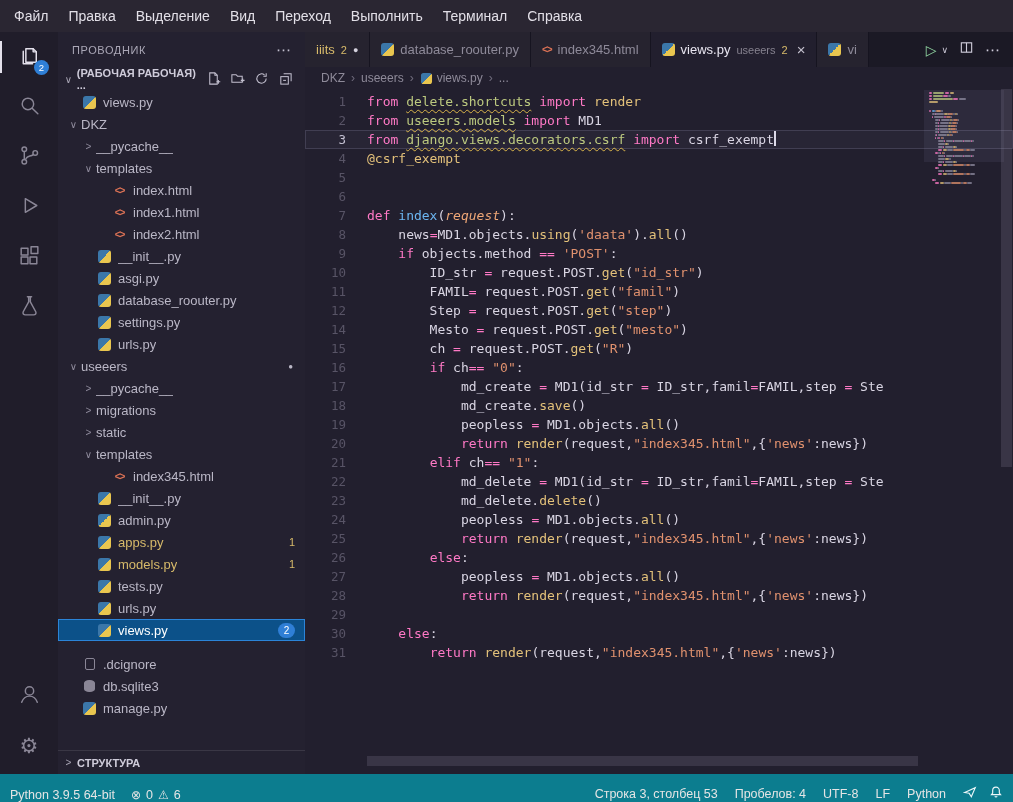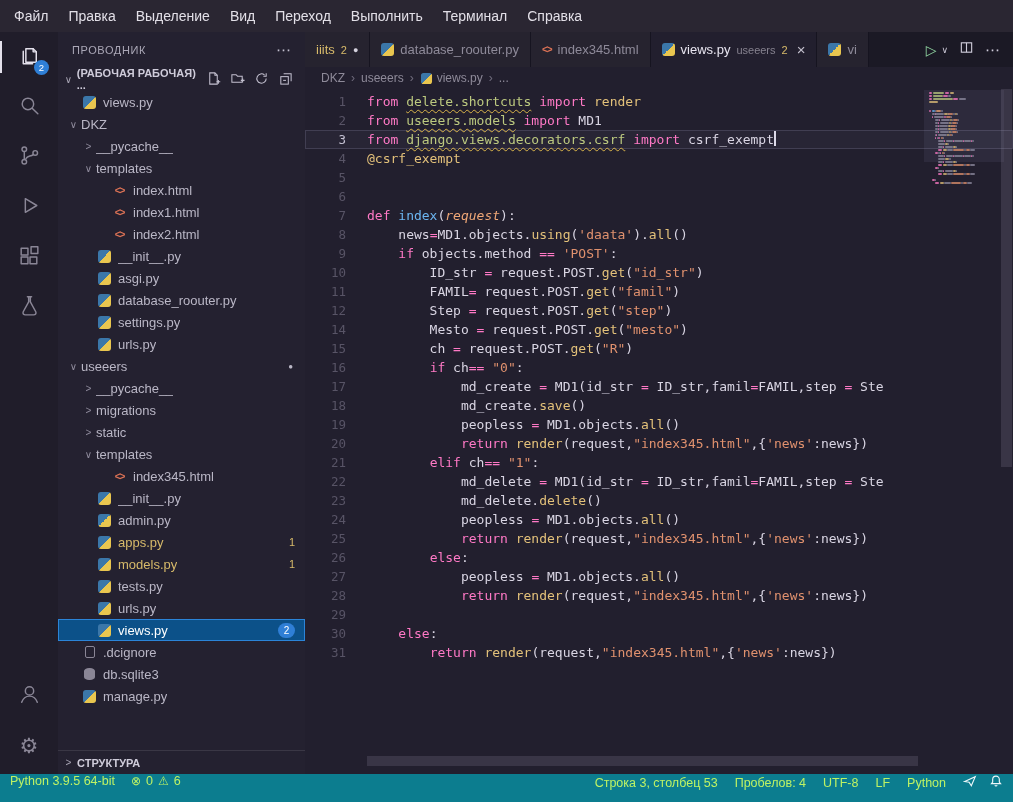--- a/index.html
+++ b/index.html
@@ -84,21 +84,21 @@
   .cursor{display:inline-block;width:1.5px;height:15px;background:#dcd9e8;vertical-align:-2px;}
   .minimap{position:absolute;top:3px;right:14px;width:70px;}
   .mm-slider{position:absolute;top:-2px;left:-5px;right:-5px;height:72px;background:rgba(150,150,185,.10);}
   .mm-line{display:flex;height:2px;margin-bottom:1px;position:relative;}
   .mm-line span{height:2px;border-radius:1px;flex:none;}
   .vscroll{position:absolute;top:0;right:0;width:13px;height:100%;}
   .vthumb{position:absolute;top:0;right:1px;width:11px;height:378px;background:rgba(170,168,190,.17);}
   .hscroll{position:absolute;left:62px;bottom:8px;height:10px;right:95px;}
   .hthumb{height:10px;width:100%;background:rgba(170,168,190,.17);}
   
-  .status-bar{height:28px;background:#0c7d8f;display:flex;align-items:flex-start;padding:0 10px;gap:16px;color:#bef264;font-size:12.5px;flex:none;}
+  .status-bar{height:28px;background:#0c7d8f;display:flex;align-items:flex-end;padding:0 10px;gap:16px;color:#e5e5e5;font-size:12.5px;flex:none;}
   .sb-item{display:flex;align-items:center;gap:5px;white-space:nowrap;}
   .sb-right{margin-left:auto;display:flex;gap:17px;align-items:center;}
   .sb-ic{font-size:12px;}
   .sb-icons{display:flex;gap:12px;align-items:center;}
   .sb-icons svg{width:14px;height:14px;stroke:#eef8fa;fill:none;stroke-width:1.3;}
 </style>
 </head>
 <body>
 
 <div class="window">
@@ -356,21 +356,21 @@
             <span class="tree-label">urls.py</span>
           </div>
           <div class="tree-row selected" style="padding-left: 23px;">
             <span class="chev"></span>
             <span class="t-ic">
               <span class="ic-py"></span>
             </span>
             <span class="tree-label">views.py</span>
             <span class="tree-badge">2</span>
           </div>
-          <div class="tree-row" style="padding-left: 8px;">
+          <div class="tree-row" style="padding-left: 8px; margin-top: 12px;">
             <span class="chev"></span>
             <span class="t-ic">
               <span class="ic-doc"></span>
             </span>
             <span class="tree-label">.dcignore</span>
           </div>
           <div class="tree-row" style="padding-left: 8px;">
             <span class="chev"></span>
             <span class="t-ic">
               <span class="ic-db"></span>

